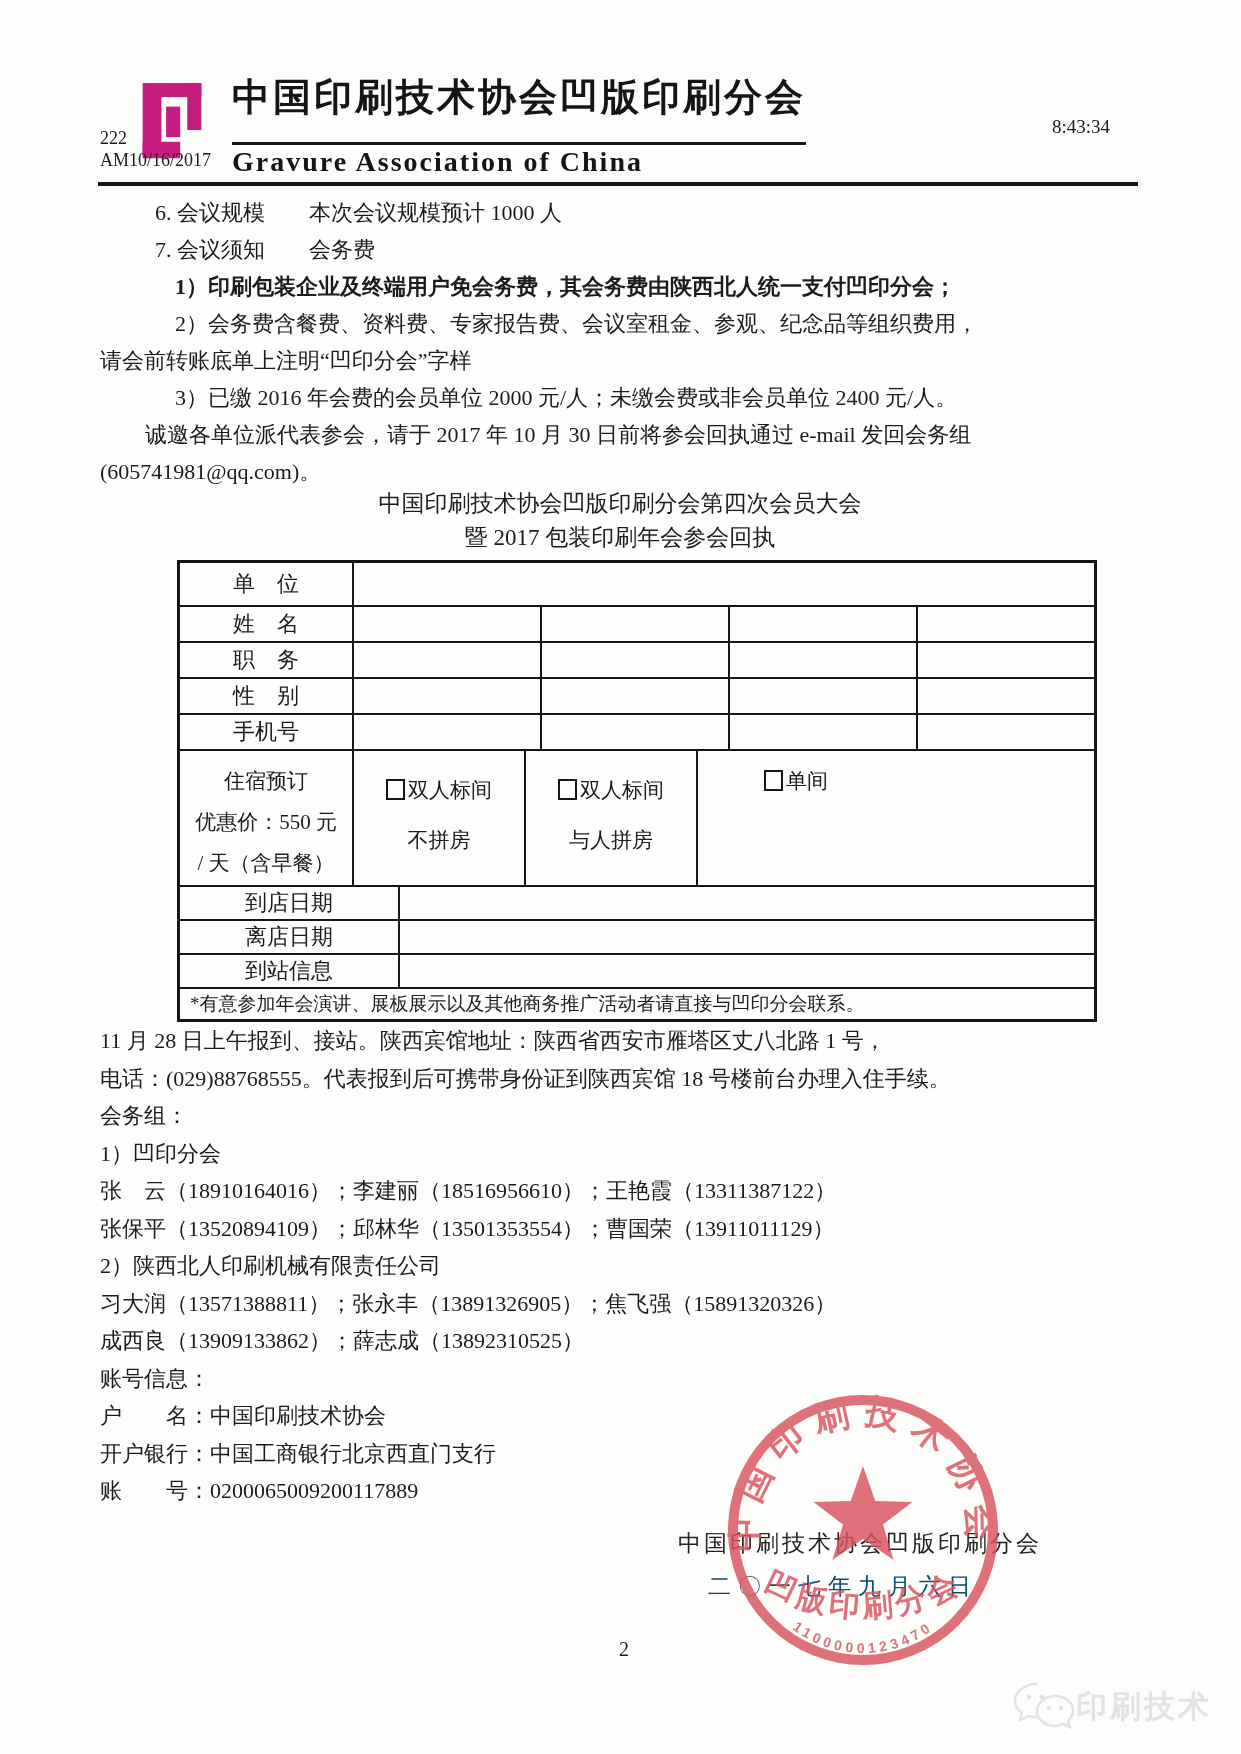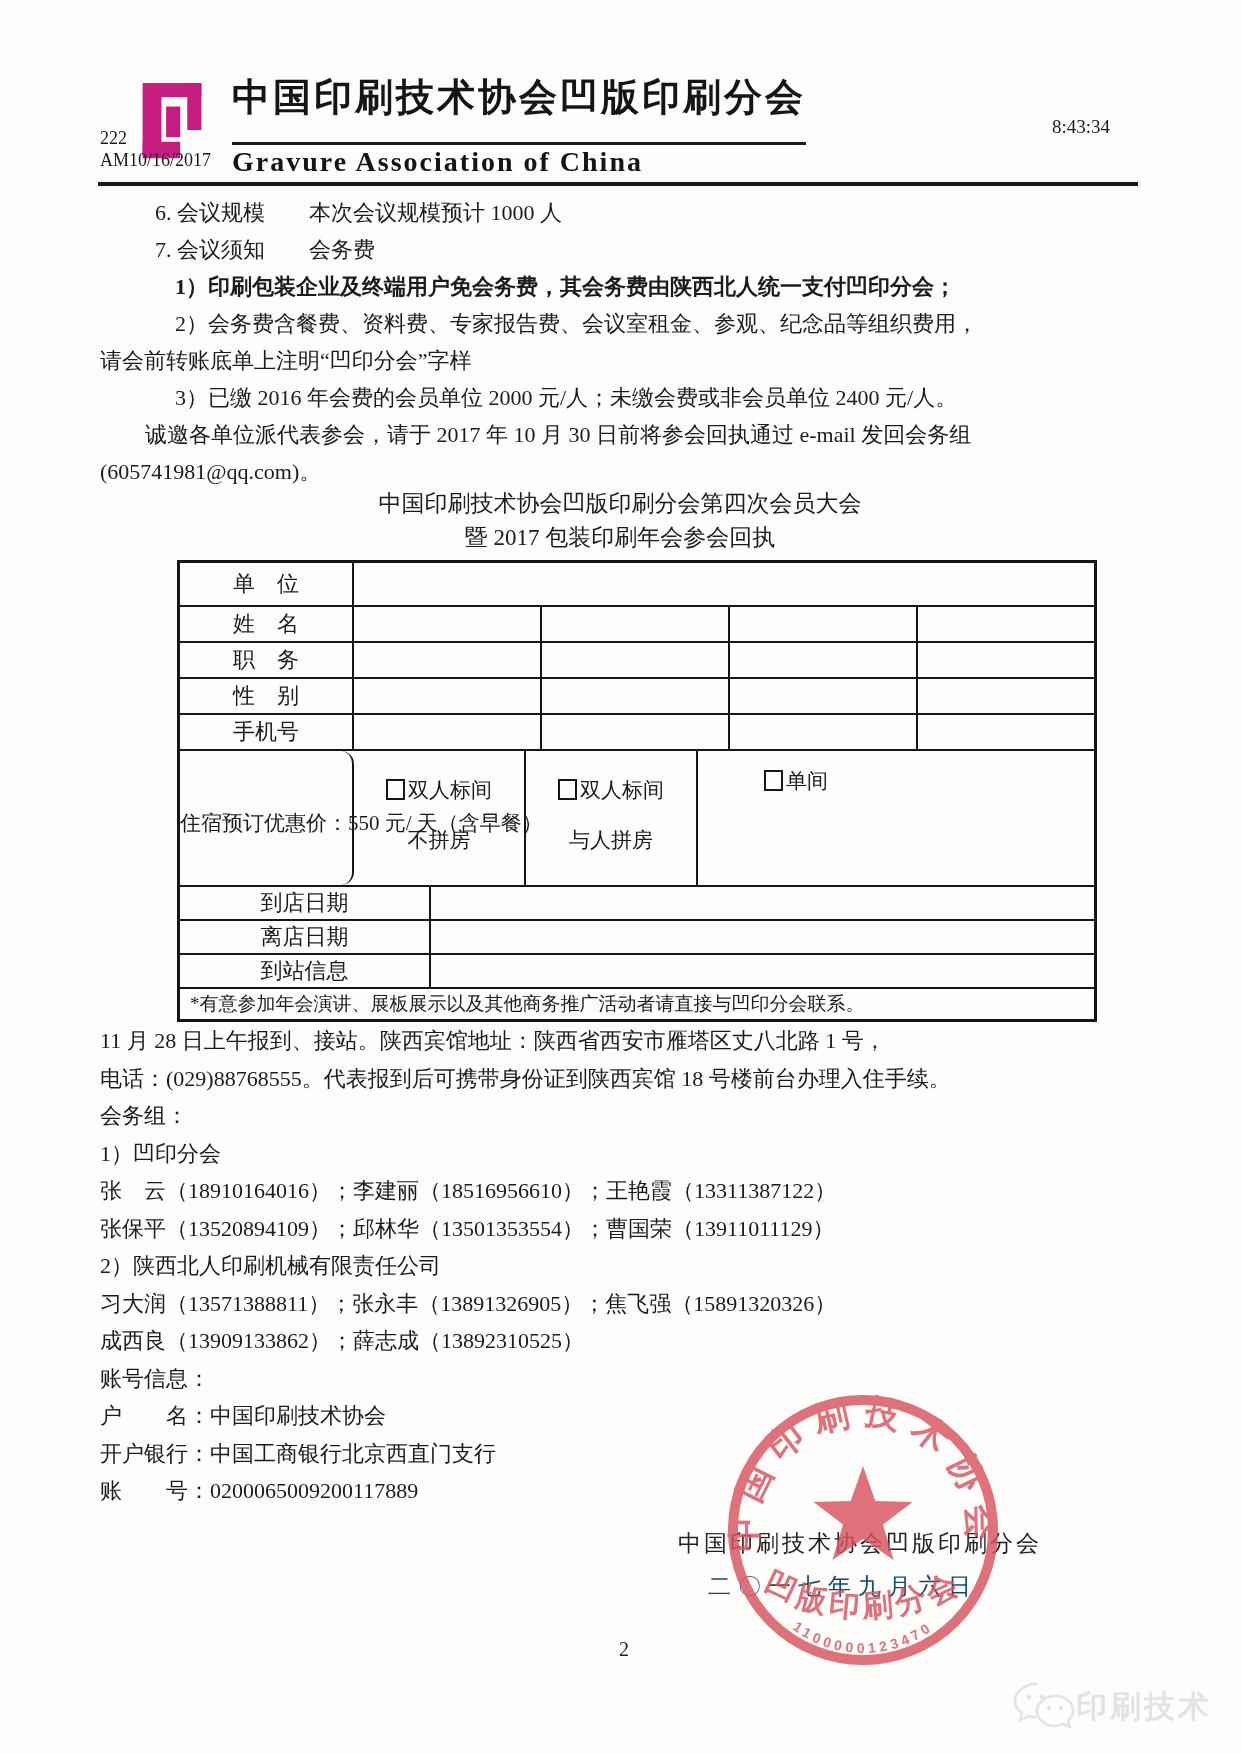--- a/index.html
+++ b/index.html
@@ -43,28 +43,28 @@
   .tcell { border-right:2px solid #161616; display:flex; align-items:center; justify-content:center; }
   .tcell:last-child { border-right:none; }
   .lab { font-size:22px; }
   .w-lab { width:174px; flex:none; }
   .w-col { width:172px; flex:none; }
   .w-last { flex:1; }
   .h-unit { height:44px; }
   .h-person { height:36px;gap:16px; }
   .h-hotel { height:136px; }
   .h-date { height:34px; }
-  .hotel-lab { justify-content:flex-start; padding-top:10px;border-radius:13px; }
+  .hotel-lab { flex-direction:column; justify-content:flex-start; padding-top:10px; }
   .hotel-lab div { line-height:41px; font-size:21px; white-space:nowrap; }
   .hotel-opt { flex-direction:column; justify-content:flex-start; padding-top:14px; }
   .hotel-opt div { line-height:50px; font-size:21px; white-space:nowrap; }
   .hotel-opt-single { justify-content:flex-start; align-items:flex-start; padding:16px 0 0 66px; font-size:21px; }
   .cbx { display:inline-block; width:19px; height:21px; border:2px solid #161616;
          margin-right:3px; vertical-align:-3px; background:#fdfdfc; }
-  .w-datelab { width:251px; flex:none; }
+  .w-datelab { width:220px; flex:none; }
   .footnote-row { height:30px; }
   .footnote { font-size:19px; padding-left:10px; width:100%; display:flex; align-items:center; white-space:nowrap; }
 
   
   .notes { position:absolute; left:100px; top:1022px; width:1040px; }
   .notes p { font-size:22px; line-height:37.5px; white-space:nowrap;font-family:Liberation Serif, serif; }
 
   
   .sig-line1 { position:absolute; left:660px; top:1528px; width:400px; text-align:center;
                font-size:23px; letter-spacing:3px; color:#222; }

